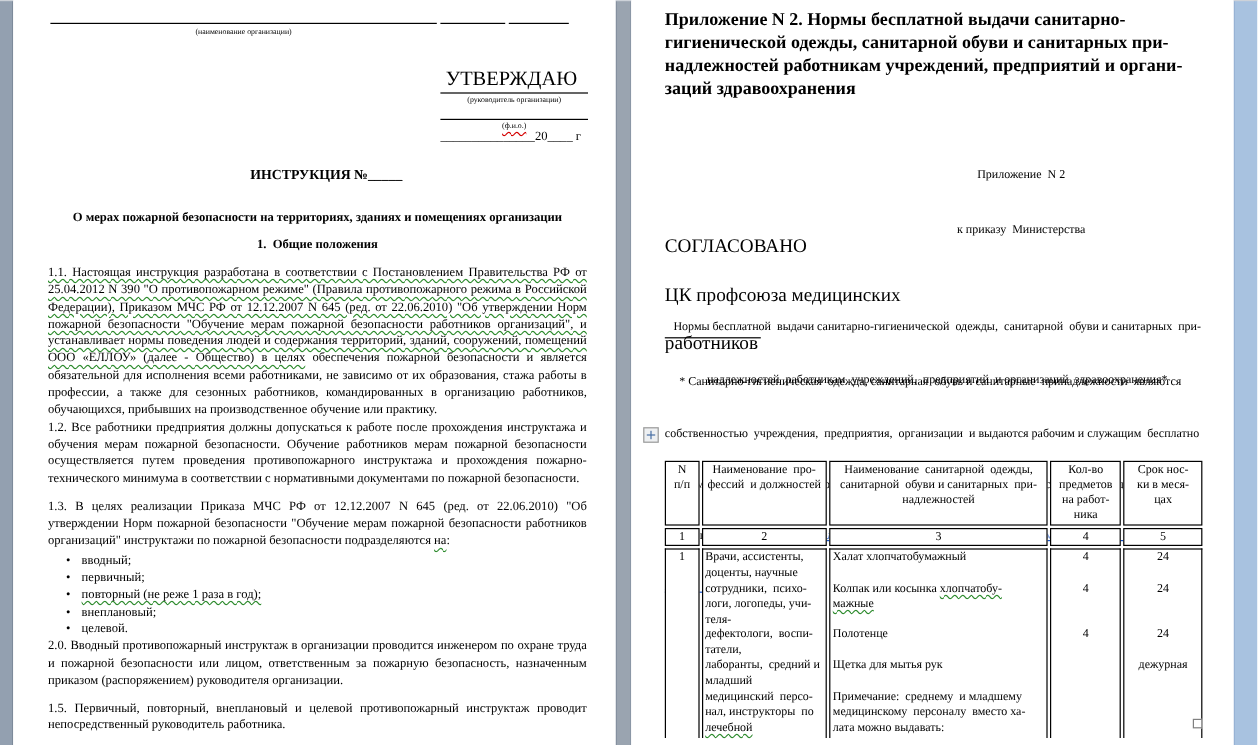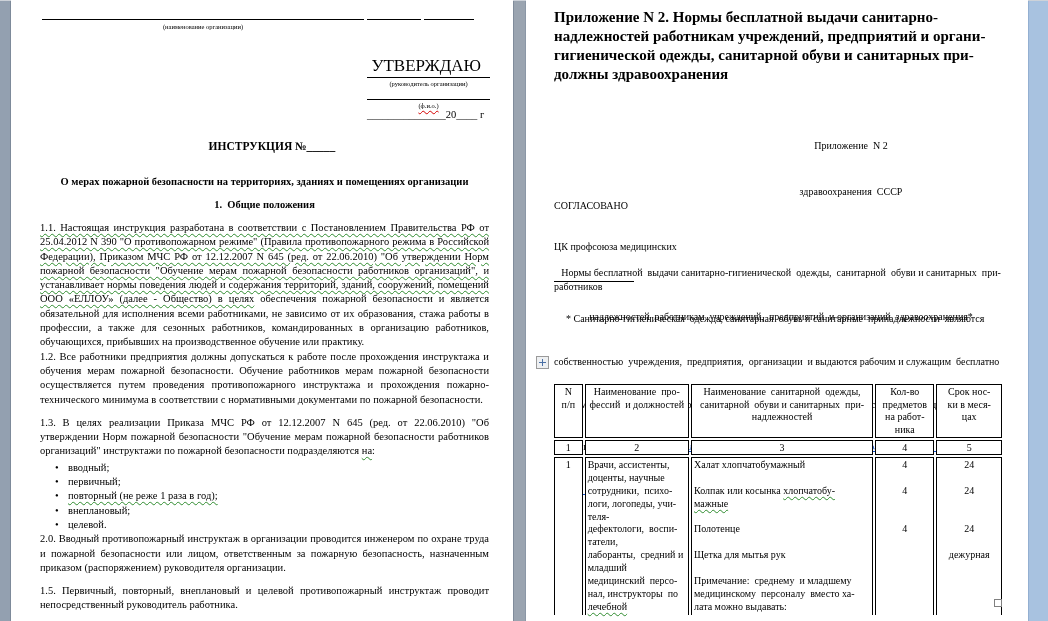--- a/index.html
+++ b/index.html
@@ -38,21 +38,21 @@
   .bullets { margin: 2px 0 0 0; }
   .bullet-line { position: relative; padding-left: 28px; text-align: left; }
   .bullet-dot { position: absolute; left: 15px; top: 0; }
 
   .center { text-align: center; }
   .bold { font-weight: bold; }
 
   
   .rp-heading { left: 28px; top: 8px; width: 452px; font-weight: bold; font-size: 15px; line-height: 19px; }
   .rp-annex { left: 174px; top: 108px; width: 302px; font-size: 10px; line-height: 15.2px; text-align: center; white-space: pre; }
-  .rp-agreed { left: 28px; top: 172px; font-size: 10px; line-height: 13.5px; white-space: pre; }
+  .rp-agreed { left: 28px; top: 172px; font-size: 16px; line-height: 13.5px; white-space: pre; }
   .rp-norms { left: 28px; top: 237px; width: 454px; font-size: 10px; line-height: 14.5px; text-align: center; white-space: pre; }
   .rp-fnrule { left: 28px; top: 281px; width: 80px; border-top: 1px solid #000; height: 1px; }
   .rp-footnote { left: 28px; top: 284px; width: 458px; font-size: 10px; line-height: 14.2px; white-space: pre-wrap; }
   .fn-indent { text-indent: 12px; }
 
   
   .tbl-handle {
     left: 10px; top: 356px; width: 13px; height: 13px;
     background: #eef0f2; border: 1px solid #9a9a9a; cursor: move;
   }
@@ -114,28 +114,28 @@
       </div>
       <p>2.0. Вводный противопожарный инструктаж в организации проводится инженером по охране труда и пожарной безопасности или лицом, ответственным за пожарную безопасность, назначенным приказом (распоряжением) руководителя организации.</p>
       <p class="gap">1.5. Первичный, повторный, внеплановый и целевой противопожарный инструктаж проводит непосредственный руководитель работника.</p>
 
     </div>
   </div>
 
   <div class="page page-right">
     <div class="abs rp-heading">
       <div>Приложение N 2. Нормы бесплатной выдачи санитарно-</div>
+      <div>гигиенической одежды, санитарной обуви и санитарных при-</div>
       <div>надлежностей работникам учреждений, предприятий и органи-</div>
-      <div>гигиенической одежды, санитарной обуви и санитарных при-</div>
-      <div>должны здравоохранения</div>
+      <div>заций здравоохранения</div>
     </div>
 
     <div class="abs rp-annex">
       <div>Приложение  N 2</div>
-      <div>здравоохранения  СССР</div>
+      <div>к приказу  Министерства</div>
     </div>
 
     <div class="abs rp-agreed">
       <div>СОГЛАСОВАНО</div>
       <div>ЦК профсоюза медицинских</div>
       <div>работников</div>
     </div>
 
     <div class="abs rp-norms">
       <div>Нормы бесплатной  выдачи санитарно-гигиенической  одежды,  санитарной  обуви и санитарных  при-</div>

